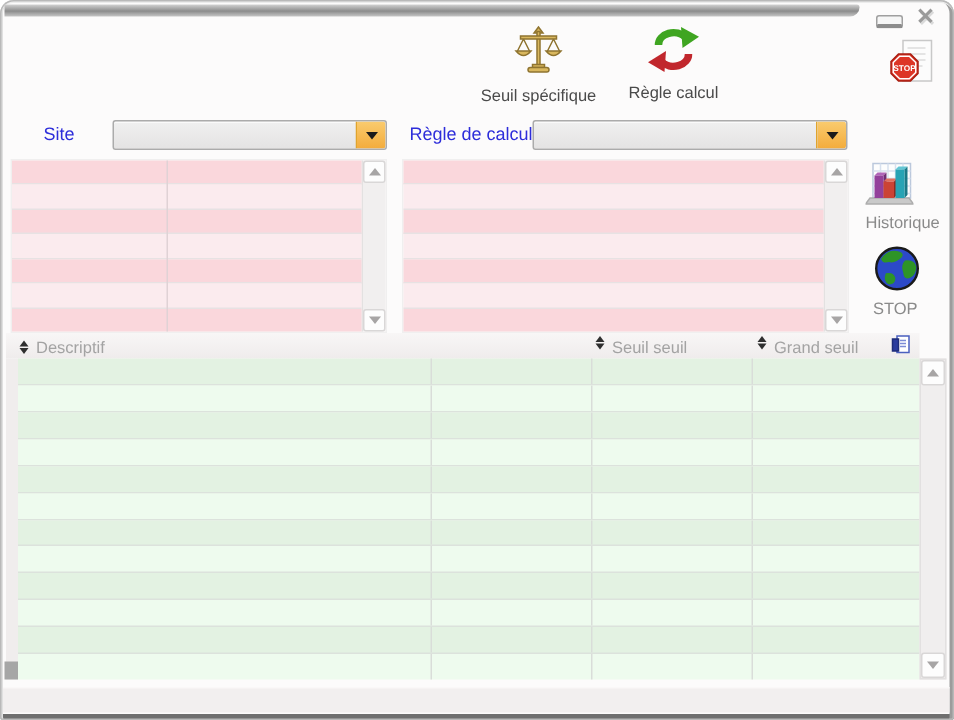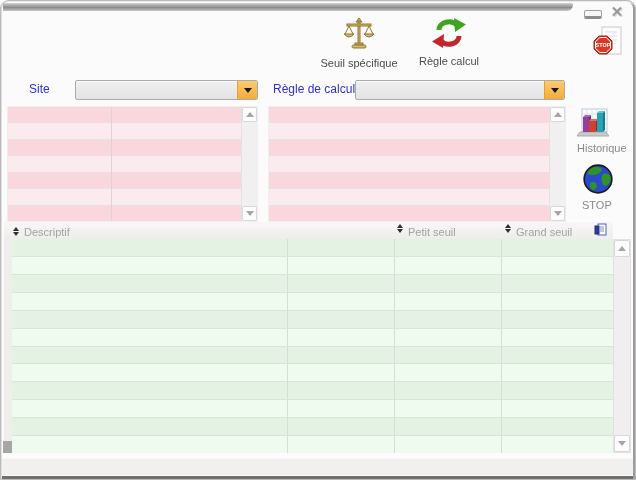--- a/index.html
+++ b/index.html
@@ -246,21 +246,21 @@
           <span class="u"></span>
           <span class="d"></span>
         </span>
       <span class="htxt">Descriptif</span>
     </div>
     <div class="hcell" style="left:393px;">
       <span class="sort">
           <span class="u"></span>
           <span class="d"></span>
         </span>
-      <span class="htxt">Petit seuil</span>
+      <span class="htxt">Seuil seuil</span>
     </div>
     <div class="hcell" style="left:501px;">
       <span class="sort">
           <span class="u"></span>
           <span class="d"></span>
         </span>
       <span class="htxt">Grand seuil</span>
     </div>
     <span class="copy-ic">
       <svg width="13" height="14" viewBox="0 0 13 14">

